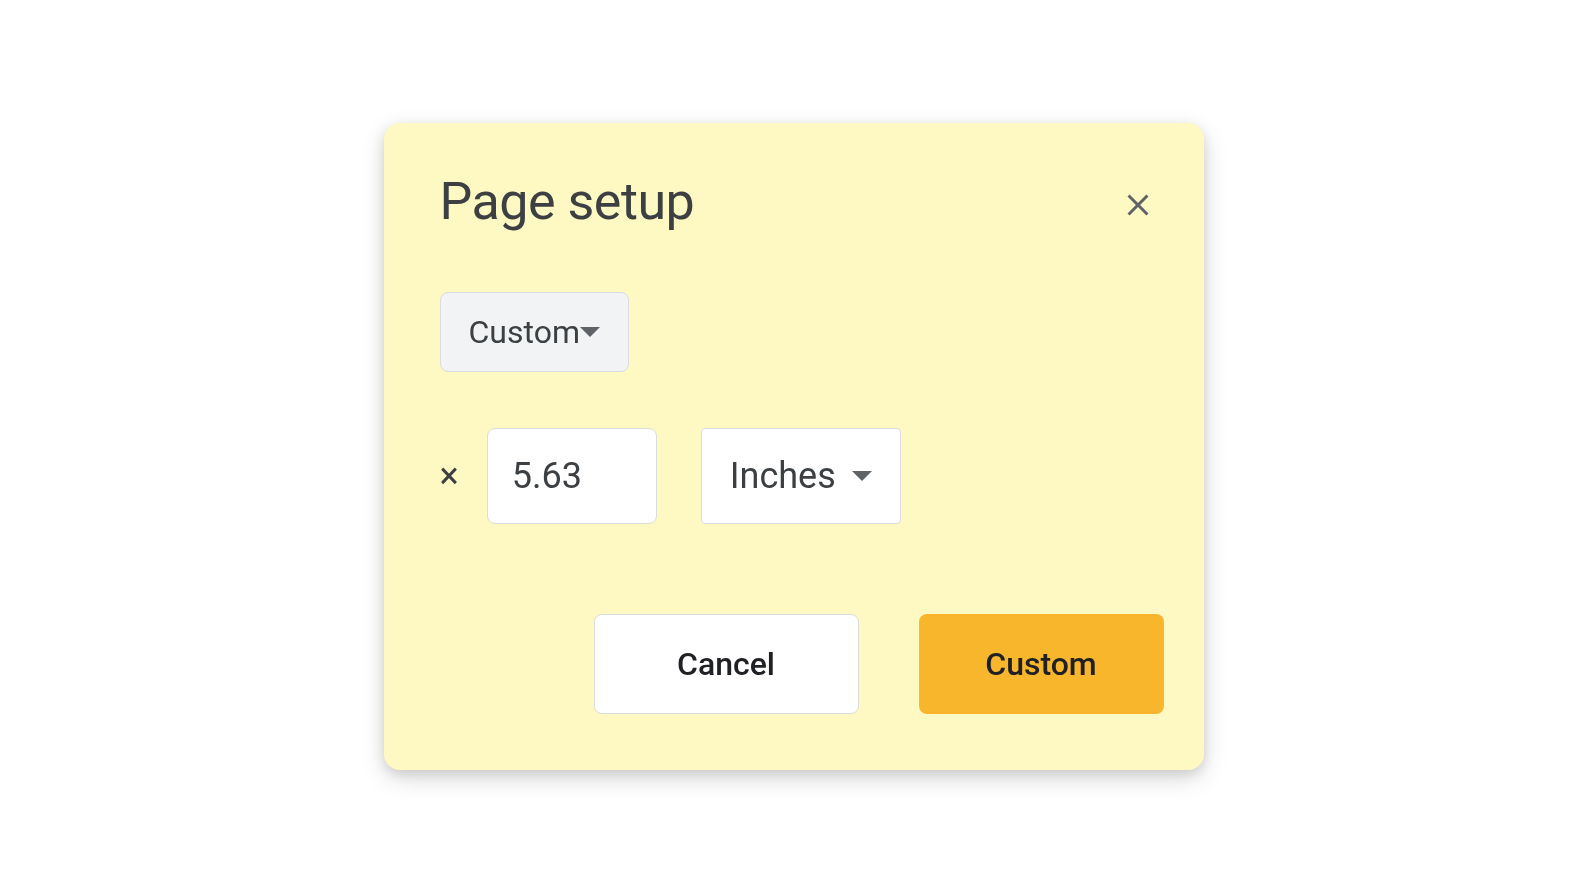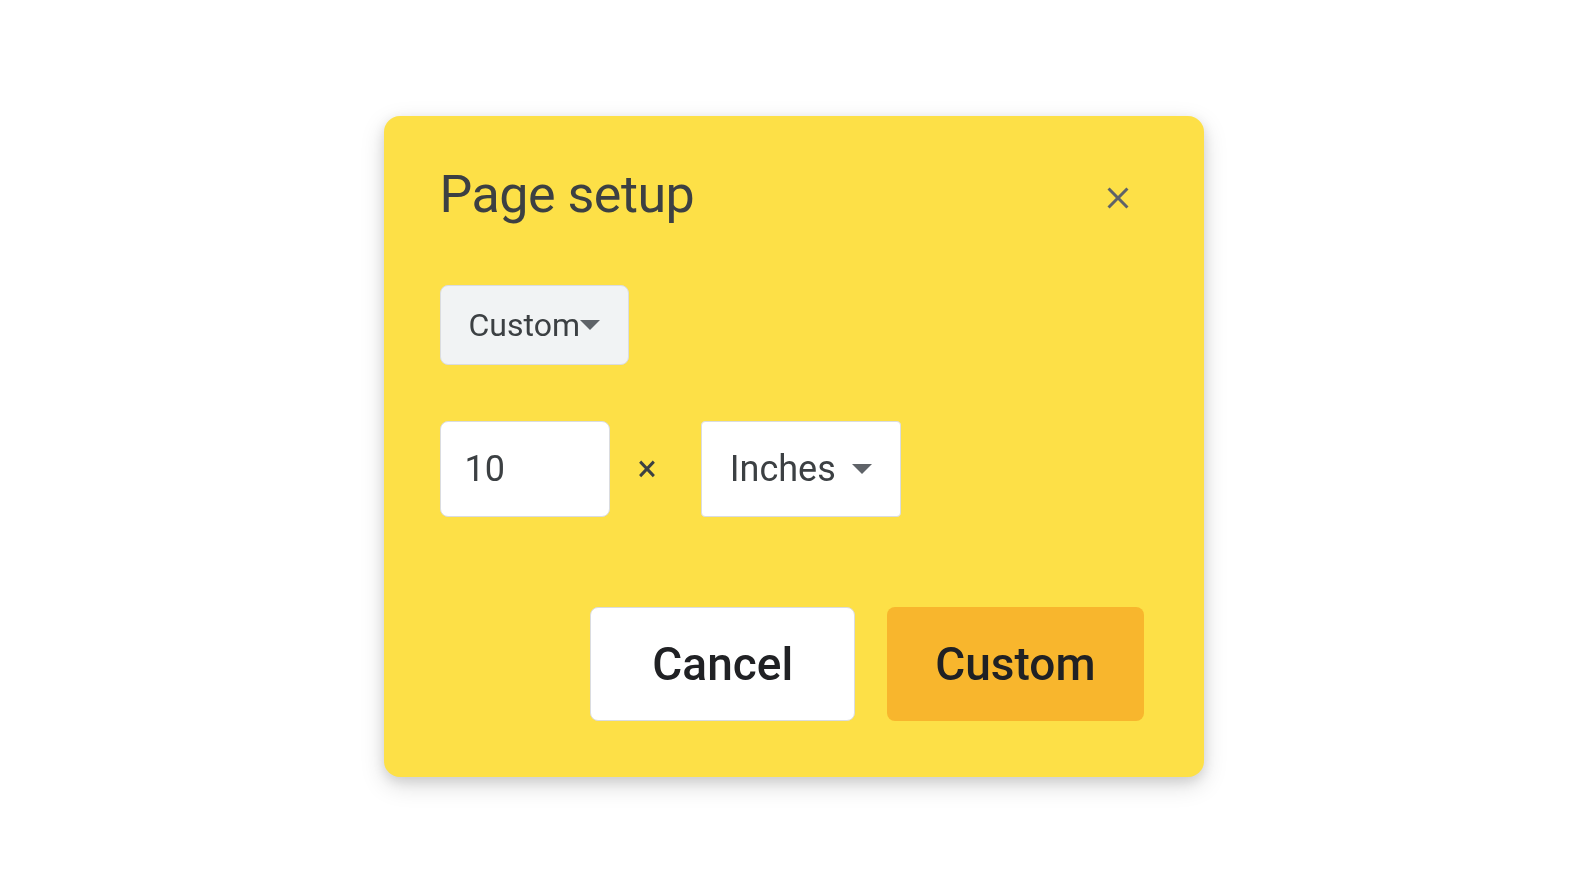--- a/index.html
+++ b/index.html
@@ -12,25 +12,25 @@
       font-family: 'Google Sans', 'Roboto', Arial, sans-serif;
       background: #ffffff;
       width: 1587px;
       height: 893px;
       display: flex;
       align-items: center;
       justify-content: center;
     }
     
     .dialog {
-      background: #fde047;
+      background: #fef9c3;
       border-radius: 16px;
       box-shadow: 0 8px 24px rgba(0, 0, 0, 0.15), 0 4px 12px rgba(0, 0, 0, 0.1);
       width: 820px;
-      padding: 48px 60px 56px 56px;
+      padding: 48px 40px 56px 56px;
       position: relative;
     }
     
     .dialog-header {
       display: flex;
       justify-content: space-between;
       align-items: flex-start;
       margin-bottom: 60px;
     }
     
@@ -118,30 +118,31 @@
       margin-left: 16px;
     }
     
     .button-row {
       display: flex;
       justify-content: flex-end;
       gap: 32px;
     }
     
     .btn {
-      height: 114px;
+      height: 100px;
       border-radius: 8px;
-      font-size: 46px;
+      font-size: 32px;
       font-weight: 500;
       font-family: inherit;
       cursor: pointer;
       padding: 0 48px;
       display: inline-flex;
       align-items: center;
       justify-content: center;
+      margin-left: 28px;
     }
     
     .btn-cancel {
       background: #ffffff;
       border: 1px solid #dadce0;
       color: #202124;
       min-width: 265px;
     }
     
     .btn-apply {
@@ -164,22 +165,22 @@
       </svg>
     </button>
   </div>
   
   <div class="preset-dropdown">
     <span>Custom</span>
     <span class="caret-down"></span>
   </div>
   
   <div class="dimensions-row">
-    <input type="text" class="dimension-input" value="10" style="">
     <span class="times-symbol">×</span>
+    <input type="text" class="dimension-input" value="5.63" style="">
     <div class="units-dropdown">
       <span>Inches</span>
       <span class="caret-down"></span>
     </div>
   </div>
   
   <div class="button-row">
     <button class="btn btn-cancel">Cancel</button>
     <button class="btn btn-apply">Custom</button>
   </div>

